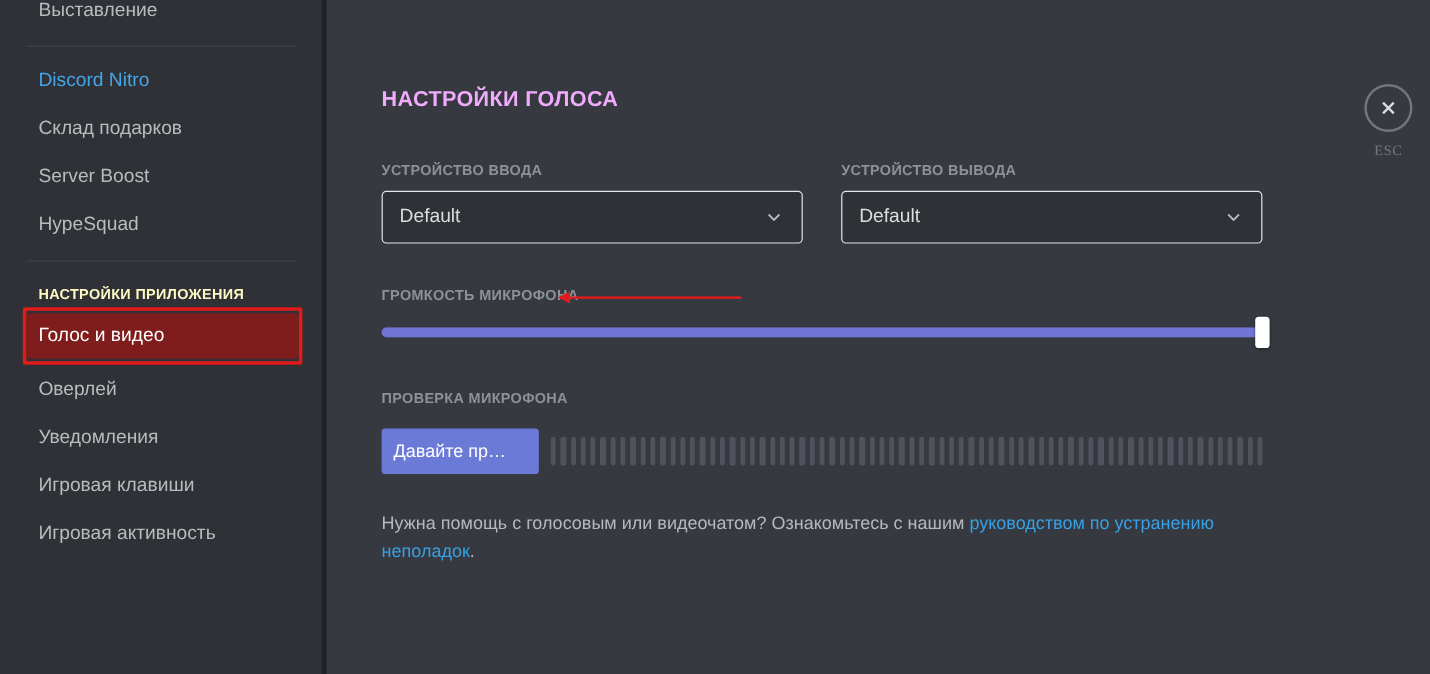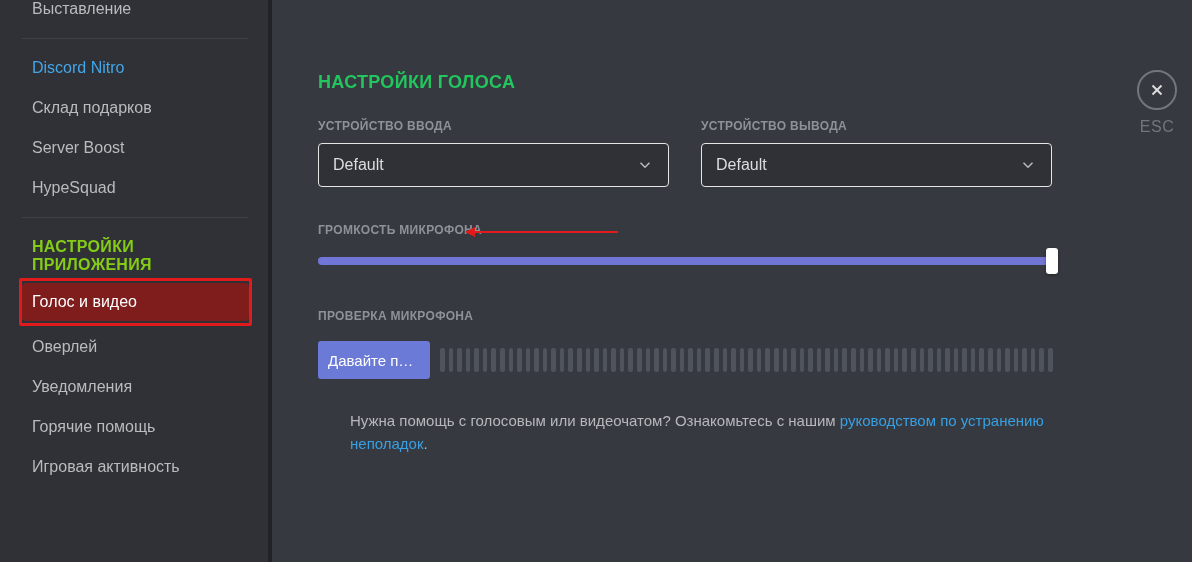--- a/index.html
+++ b/index.html
@@ -32,24 +32,24 @@
     color: #ffffff;
     background: #7f1d1d;
   }
   .sidebar-item.nitro { color: #43a6e8; }
   .sidebar-divider {
     height: 1px;
     background: #3f4147;
     margin: 10px 10px 10px 0;
   }
   .sidebar-header {
-    font-size: 16px;
+    font-size: 12px;
     font-weight: 700;
     text-transform: uppercase;
-    color: #84cc16;
+    color: #fef9c3;
     padding: 10px 10px 4px 10px;
     letter-spacing: .3px;
   }
   .highlight-box {
     border: 3px solid #e11b1b;
     border-radius: 2px;
     margin: 0 6px 0 -3px;
   }
   
   .close-col {
@@ -65,37 +65,38 @@
     width: 40px; height: 40px;
     border: 2px solid #72767d;
     border-radius: 50%;
     display: flex; align-items: center; justify-content: center;
     color: #dcddde;
     cursor: pointer;
   }
   .close-btn svg { width: 18px; height: 18px; }
   .esc-label {
     margin-top: 8px;
-    font-size: 16px;
+    font-size: 12px;
     color: #72767d;
     letter-spacing: .5px;
+    font-family: Liberation Serif, serif;
   }
   
   .main {
     flex: 1;
     padding: 72px 40px 0 46px;
     position: relative;
     max-width: 820px;
   }
   h2.title {
     font-size: 18px;
     font-weight: 700;
-    color: #22c55e;
+    color: #f0abfc;
     text-transform: uppercase;
-    margin-bottom: 26px;
+    margin-bottom: 42px;
     letter-spacing: .3px;
   }
   .row { display: flex; gap: 32px; }
   .col { flex: 1; min-width: 0; }
   .field-label {
     font-size: 12px;
     font-weight: 700;
     color: #8e9297;
     text-transform: uppercase;
     letter-spacing: .3px;
@@ -173,21 +174,21 @@
     align-items: center;
     gap: 10px;
     margin-top: 18px;
   }
   .mic-btn {
     background: #6b7ad6;
     color: #ffffff;
     border: none;
     border-radius: 3px;
     height: 38px;
-    width: 112px;
+    width: 131px;
     font-size: 15px;
     cursor: pointer;
     white-space: nowrap;
     overflow: hidden;
     text-overflow: ellipsis;
     padding: 0 10px;
     text-align: left;
   }
   .vu-meter {
     flex: 1;
@@ -198,21 +199,20 @@
   .vu-bar {
     flex: 1;
     background: #4f545c;
     border-radius: 2px;
   }
   .help-text {
     margin-top: 30px;
     font-size: 15px;
     color: #b6b8bc;
     line-height: 1.55;
-    margin-left: 32px;
   }
   .help-text a { color: #37a0e4; text-decoration: none; cursor: pointer; }
 </style>
 </head>
 <body>
 
 <div class="sidebar">
   <div style="margin-top:-12px"></div>
   <div class="sidebar-item"><span>Выставление</span></div>
   <div class="sidebar-divider"></div>
@@ -220,21 +220,21 @@
   <div class="sidebar-item"><span>Склад подарков</span></div>
   <div class="sidebar-item"><span>Server Boost</span></div>
   <div class="sidebar-item"><span>HypeSquad</span></div>
   <div class="sidebar-divider"></div>
   <div class="sidebar-header">НАСТРОЙКИ ПРИЛОЖЕНИЯ</div>
   <div class="highlight-box">
     <div class="sidebar-item active"><span>Голос и видео</span></div>
   </div>
   <div class="sidebar-item"><span>Оверлей</span></div>
   <div class="sidebar-item"><span>Уведомления</span></div>
-  <div class="sidebar-item"><span>Горячие помощь</span></div>
+  <div class="sidebar-item"><span>Игровая клавиши</span></div>
   <div class="sidebar-item"><span>Игровая активность</span></div>
 </div>
 
 <div class="main">
   <h2 class="title">НАСТРОЙКИ ГОЛОСА</h2>
 
   <div class="row">
     <div class="col">
       <div class="field-label">УСТРОЙСТВО ВВОДА</div>
       <div class="select">

